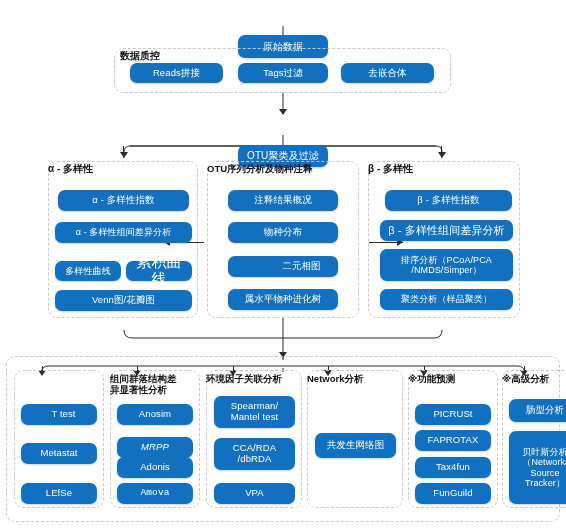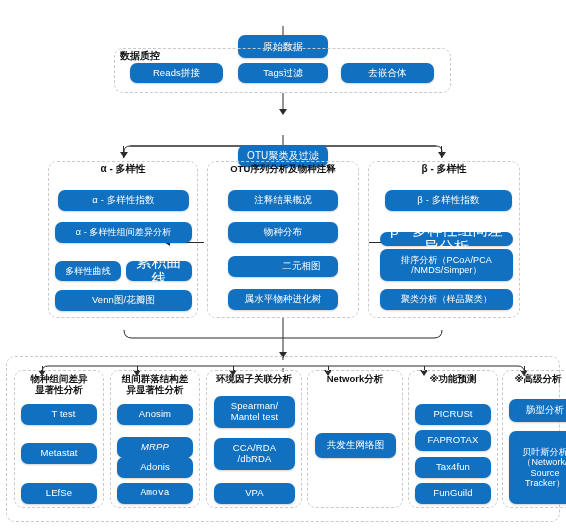--- a/index.html
+++ b/index.html
@@ -24,21 +24,21 @@
   }
   .node.lg{font-size:10px;margin-top:32px;}
 
   
   .group{
     position:absolute;box-sizing:border-box;
     border:1px dashed #c9c9c9;border-radius:9px;background:transparent;
   }
   .group-title{
     position:absolute;box-sizing:border-box;
-    color:#111111;font-weight:bold;text-align:center;
+    color:#111111;font-weight:bold;text-align:left;
     line-height:1.18;font-size:10px;
   }
   .group-title.sm{font-size:9.5px;}
 
   
   .vline{position:absolute;background:#2b2b2b;width:1px;}
   .hline{position:absolute;background:#2b2b2b;height:1px;}
   .arrow-d{position:absolute;width:0;height:0;
     border-left:4px solid transparent;border-right:4px solid transparent;
     border-top:6px solid #2b2b2b;}
@@ -124,30 +124,28 @@
   <div class="group" style="left:207px;top:161px;width:152px;height:157px;"></div>
   <div class="group-title sm" style="left:207px;top:163px;width:152px;">OTU序列分析及物种注释</div>
   <div class="node" style="left:228px;top:190px;width:110px;height:21px;">注释结果概况</div>
   <div class="node" style="left:228px;top:222px;width:110px;height:21px;">物种分布</div>
   <div class="node" style="left:228px;top:256px;width:110px;height:21px;padding-left:40px;">二元相图</div>
   <div class="node" style="left:228px;top:289px;width:110px;height:21px;">属水平物种进化树</div>
 
   <div class="group" style="left:368px;top:161px;width:152px;height:157px;"></div>
   <div class="group-title" style="left:368px;top:163px;width:152px;">β - 多样性</div>
   <div class="node" style="left:385px;top:190px;width:127px;height:21px;">β - 多样性指数</div>
-  <div class="node" style="left:380px;top:232px;width:133px;height:14px;font-size:15px;">β - 多样性组间差异分析</div>
+  <div class="node" style="left:380px;top:220px;width:133px;height:21px;font-size:11px;">β - 多样性组间差异分析</div>
   <div class="node" style="left:380px;top:249px;width:133px;height:32px;font-size:9px;white-space:pre-line;">排序分析（PCoA/PCA
 /NMDS/Simper）</div>
   <div class="node" style="left:380px;top:289px;width:133px;height:21px;font-size:9px;">聚类分析（样品聚类）</div>
 
   <div class="group" style="left:6px;top:356px;width:554px;height:166px;"></div>
 
   <div class="group" style="left:14px;top:370px;width:90px;height:138px;"></div>
-  <div class="group-title sm" style="left:14px;top:373px;width:90px;white-space:pre-line;">物种组间差异
-显著性分析</div>
   <div class="node" style="left:21px;top:404px;width:76px;height:21px;padding-left:12px;">T test</div>
   <div class="node" style="left:21px;top:443px;width:76px;height:21px;">Metastat</div>
   <div class="node" style="left:21px;top:483px;width:76px;height:21px;">LEfSe</div>
 
   <div class="group" style="left:110px;top:370px;width:90px;height:138px;"></div>
   <div class="group-title sm" style="left:110px;top:373px;width:90px;white-space:pre-line;">组间群落结构差
 异显著性分析</div>
   <div class="node" style="left:117px;top:404px;width:76px;height:21px;">Anosim</div>
   <div class="node" style="left:117px;top:437px;width:76px;height:21px;font-style:italic;">MRPP</div>
   <div class="node" style="left:117px;top:457px;width:76px;height:21px;">Adonis</div>

